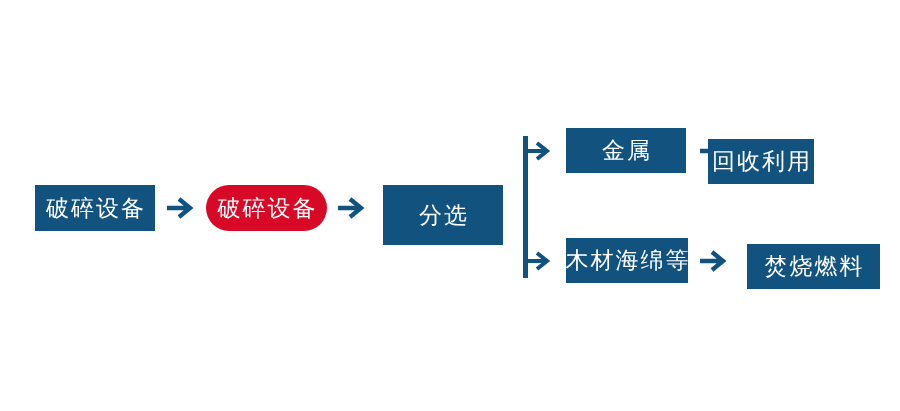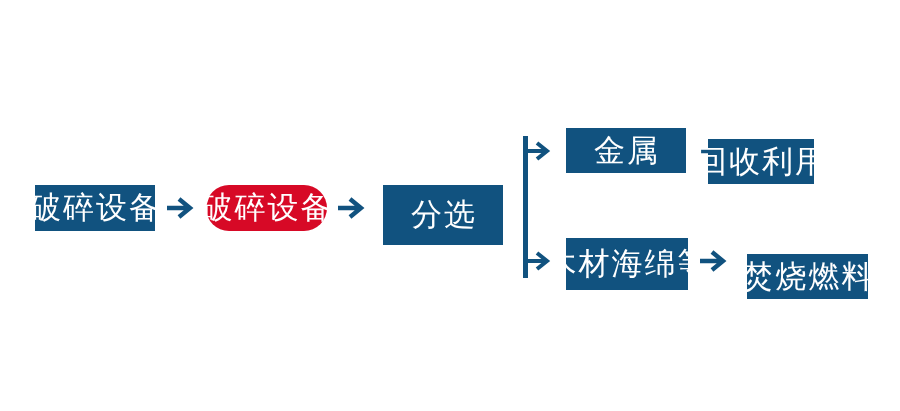--- a/index.html
+++ b/index.html
@@ -12,21 +12,21 @@
   .canvas {
     position: relative;
     width: 900px; height: 411px;
   }
   .node {
     position: absolute;
     display: flex;
     align-items: center;
     justify-content: center;
     color: var(--node-text, #ffffff);
-    font-size: 31px;
+    font-size: 23px;
     letter-spacing: 2px;
     text-indent: 2px;
     white-space: nowrap;
     box-sizing: border-box;
   }
   .node.blue { background: var(--blue, #11527f); }
   .node.red  { background: var(--red, #d70926); border-radius: 23px; }
   .arrow {
     position: absolute;
     color: var(--arrow, #11527f);
@@ -37,22 +37,22 @@
     position: absolute;
     background: var(--arrow, #11527f);
   }
 
   
   #node-bulky   { left: 35px;  top: 185px; width: 120px; height: 46px; }
   #node-crush   { left: 206px; top: 185px; width: 121px; height: 46px; }
   #node-sort    { left: 383px; top: 185px; width: 120px; height: 60px; }
   #node-metal   { left: 566px; top: 128px; width: 120px; height: 45px; }
   #node-recycle { left: 708px; top: 128px; width: 106px; height: 45px; margin-top: 11px; }
-  #node-wood    { left: 566px; top: 238px; width: 122px; height: 52px; text-align: right; }
-  #node-fuel    { left: 747px; top: 254px; width: 121px; height: 45px; }
+  #node-wood    { left: 566px; top: 238px; width: 122px; height: 45px; text-align: right; }
+  #node-fuel    { left: 747px; top: 244px; width: 133px; height: 45px; }
 
   #arrow-1 { left: 167px; top: 196px; }
   #arrow-2 { left: 338px; top: 196px; }
   #arrow-3 { left: 700px; top: 139px; }
   #arrow-4 { left: 700px; top: 249px; }
 
   #branch-vline      { left: 523px; top: 136px; width: 5px; height: 142px; }
   #branch-arrow-top    { left: 527px; top: 141px; }
   #branch-arrow-bottom { left: 527px; top: 251px; }
 </style>

